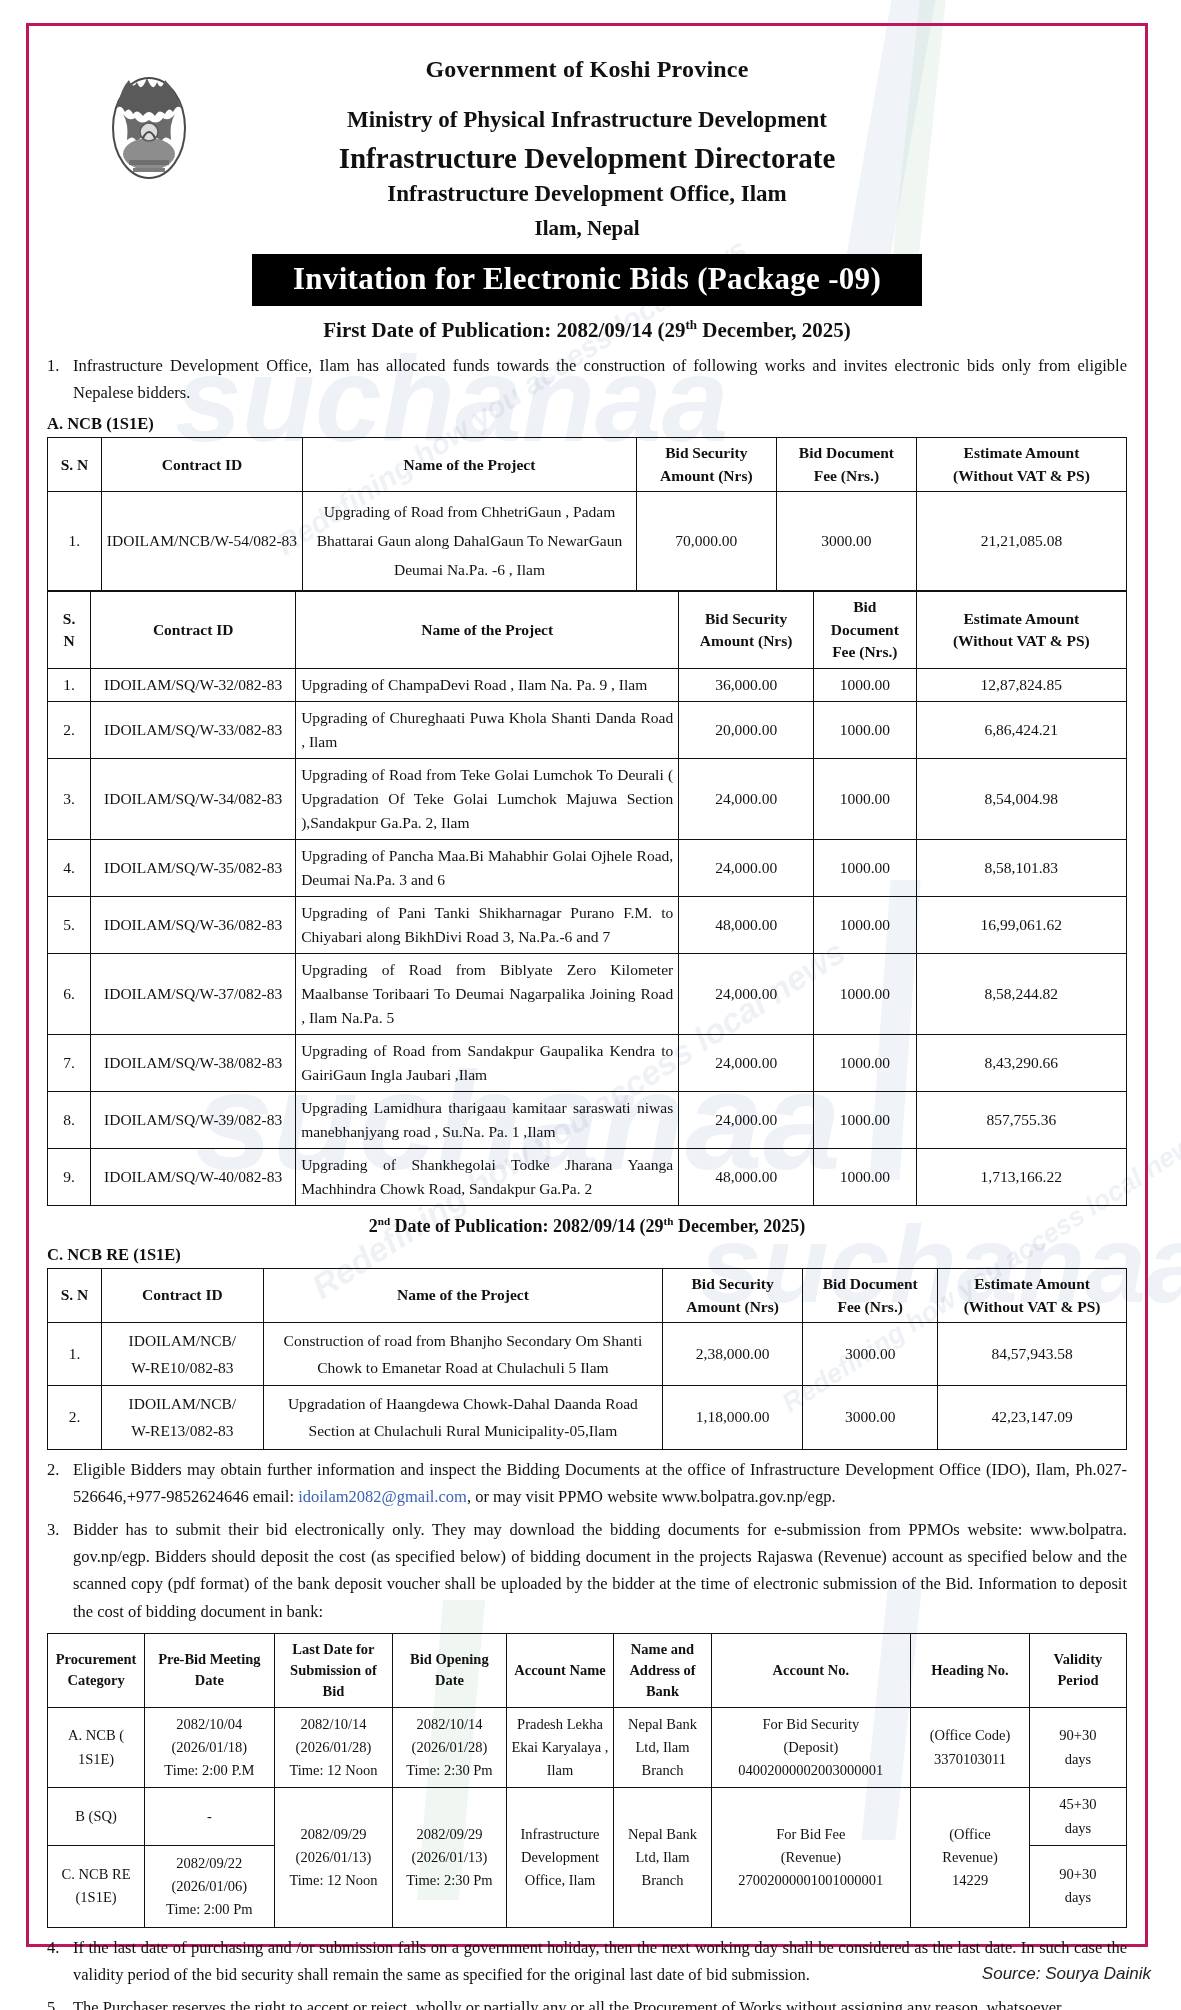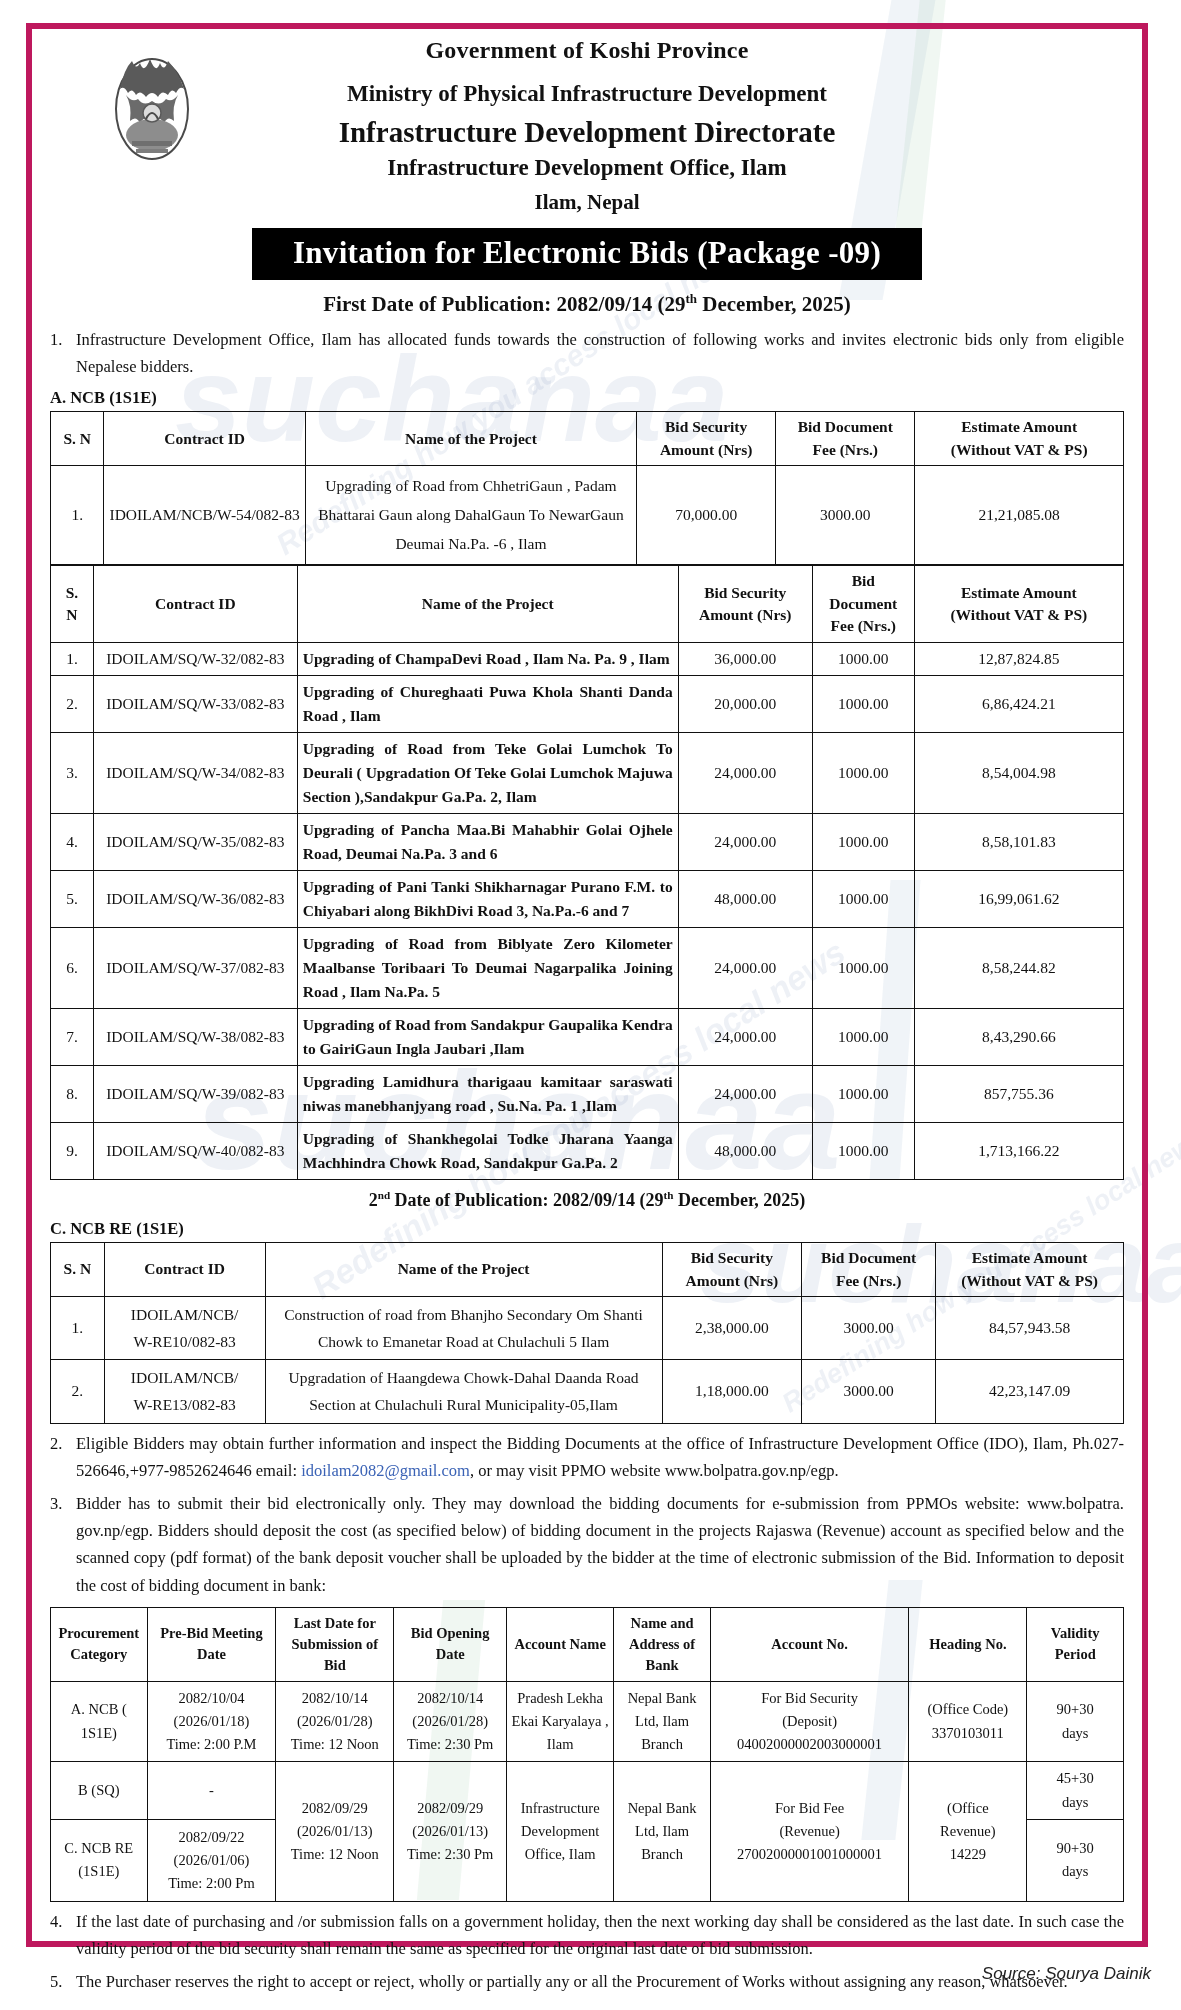--- a/index.html
+++ b/index.html
@@ -41,40 +41,40 @@
     background: rgba(150,175,205,0.14);
   }
   .wm-stripe2 { background: rgba(150,195,160,0.14); }
 
   .sheet {
     position: absolute;
     left: 26px;
     top: 23px;
     width: 1122px;
     height: 1924px;
-    border: 6px solid #be185d;
+    border: 3px solid #be185d;
     background: transparent;
-    padding: 0 18px 6px 18px;
+    padding: 22px 18px 6px 18px;
     z-index: 2;
   }
 
   
   .hdr {
     position: relative;
     text-align: center;
   }
   .emblem {
     position: absolute;
     left: 56px;
     top: 12px;
     width: 92px;
     height: 118px;
   }
   .l1 { font-size: 24px; font-weight: bold; letter-spacing: .2px; margin-top: 8px; }
-  .l2 { font-size: 23px; font-weight: bold; margin-top: 17px; }
+  .l2 { font-size: 23px; font-weight: bold; margin-top: 24px; }
   .l3 { font-size: 29px; font-weight: bold; margin-top: 9px; }
   .l4 { font-size: 23px; font-weight: bold; margin-top: 6px; text-align: center; }
   .l5 { font-size: 21px; font-weight: bold; margin-top: 9px; }
 
   .banner {
     margin: 13px auto 0 auto;
     background: #000;
     color: #fff;
     width: 670px;
     padding: 7px 0 9px 0;
@@ -123,21 +123,21 @@
     border: 1px solid #111;
     padding: 4px 5px;
     vertical-align: middle;
   }
   table th {
     font-weight: bold;
     text-align: center;
     line-height: 1.45;
   }
   td.c { text-align: center; }
-  td.j { text-align: justify; text-align-last: left; line-height: 1.6; font-weight: bold; }
+  td.j { text-align: justify; text-align-last: left; line-height: 1.6; }
 
   .tbl-ncb td { height: 28px; }
   .tbl-ncb .projcell { text-align: center; line-height: 1.85; padding: 6px 8px; }
 
   .tbl-sq td { line-height: 1.55; }
   .tbl-sq .idcell { text-align: center; white-space: nowrap; }
 
   .tbl-re .idcell { text-align: center; line-height: 1.75; }
   .tbl-re .projcell { text-align: center; line-height: 1.75; }
 

